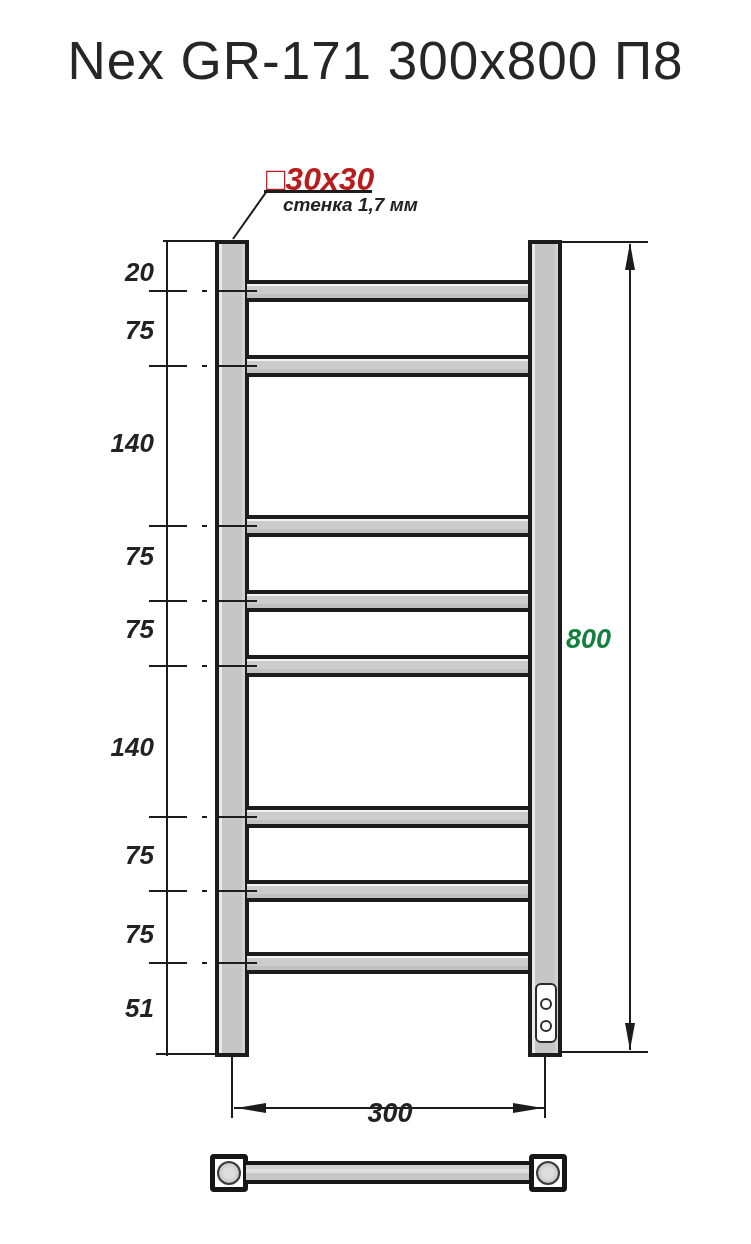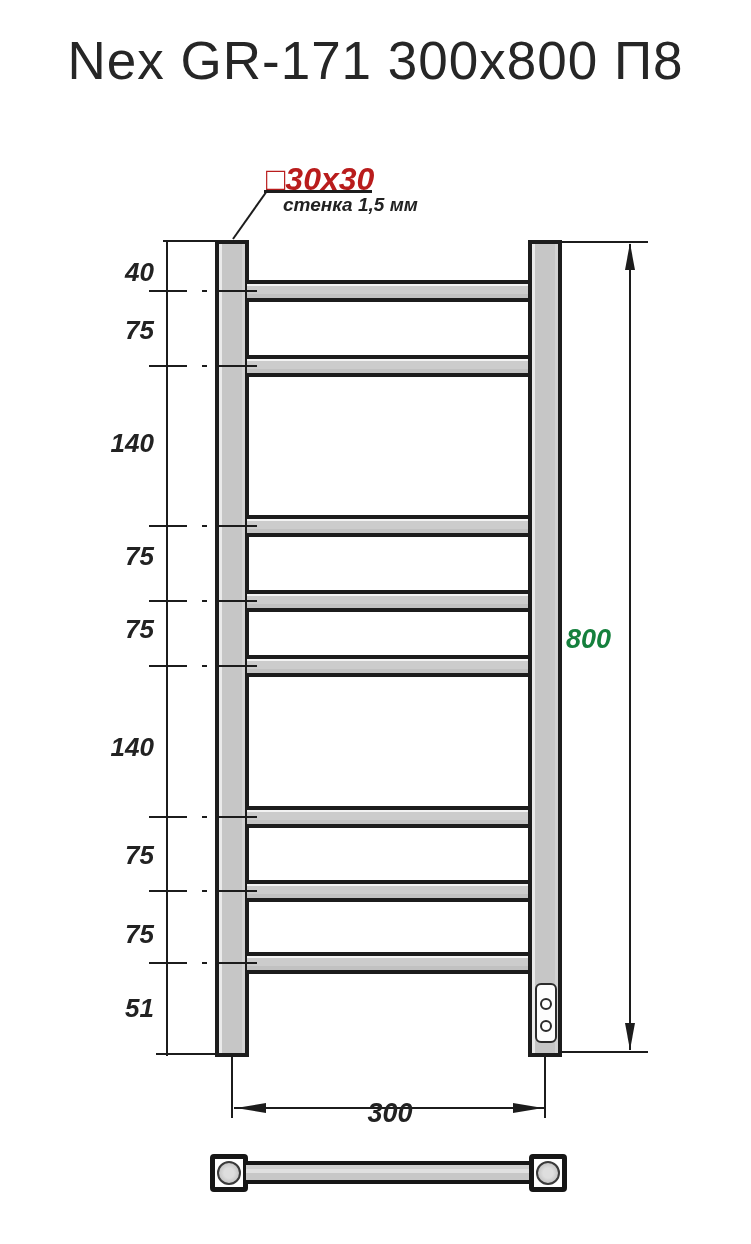--- a/index.html
+++ b/index.html
@@ -94,21 +94,21 @@
     border-top:4px solid #161616;border-bottom:4px solid #161616;
     background:linear-gradient(180deg,#cfcfcf 0 4px,#e0e0e0 4px 8px,#c7c7c7 8px 15px);}
 </style>
 </head>
 <body>
 
 <div class="abs" id="title">Nex GR-171 300x800 П8</div>
 
 <div class="abs" id="ann-profile">□30x30</div>
 <div class="abs" id="ann-underline"></div>
-<div class="abs" id="ann-wall">стенка 1,5 мм</div>
+<div class="abs" id="ann-wall">стенка 1,7 мм</div>
 <div class="abs" id="ann-leader"></div>
 
 <div class="abs rail" id="rail-left"></div>
 <div class="abs rail" id="rail-right"></div>
 
 <div id="rungs">
     <div class="abs rung" style="top: 280px;"></div>
     <div class="abs rung" style="top: 355px;"></div>
     <div class="abs rung" style="top: 515px;"></div>
     <div class="abs rung" style="top: 590px;"></div>
@@ -129,21 +129,21 @@
   </div>
 
 <div class="abs" id="control-panel"></div>
 <div class="abs control-ring" id="control-ring-1"></div>
 <div class="abs control-ring" id="control-ring-2"></div>
 
 <div class="abs" id="ldim-line"></div>
 <div class="abs" id="ldim-top-tick"></div>
 <div class="abs" id="ldim-bottom-tick"></div>
 <div id="left-labels">
-    <div class="abs left-dim-label" style="top: 257px;">40</div>
+    <div class="abs left-dim-label" style="top: 257px;">20</div>
     <div class="abs left-dim-label" style="top: 315px;">75</div>
     <div class="abs left-dim-label" style="top: 428px;">140</div>
     <div class="abs left-dim-label" style="top: 541px;">75</div>
     <div class="abs left-dim-label" style="top: 614px;">75</div>
     <div class="abs left-dim-label" style="top: 732px;">140</div>
     <div class="abs left-dim-label" style="top: 840px;">75</div>
     <div class="abs left-dim-label" style="top: 919px;">75</div>
     <div class="abs left-dim-label" style="top: 993px;">51</div>
   </div>
 

